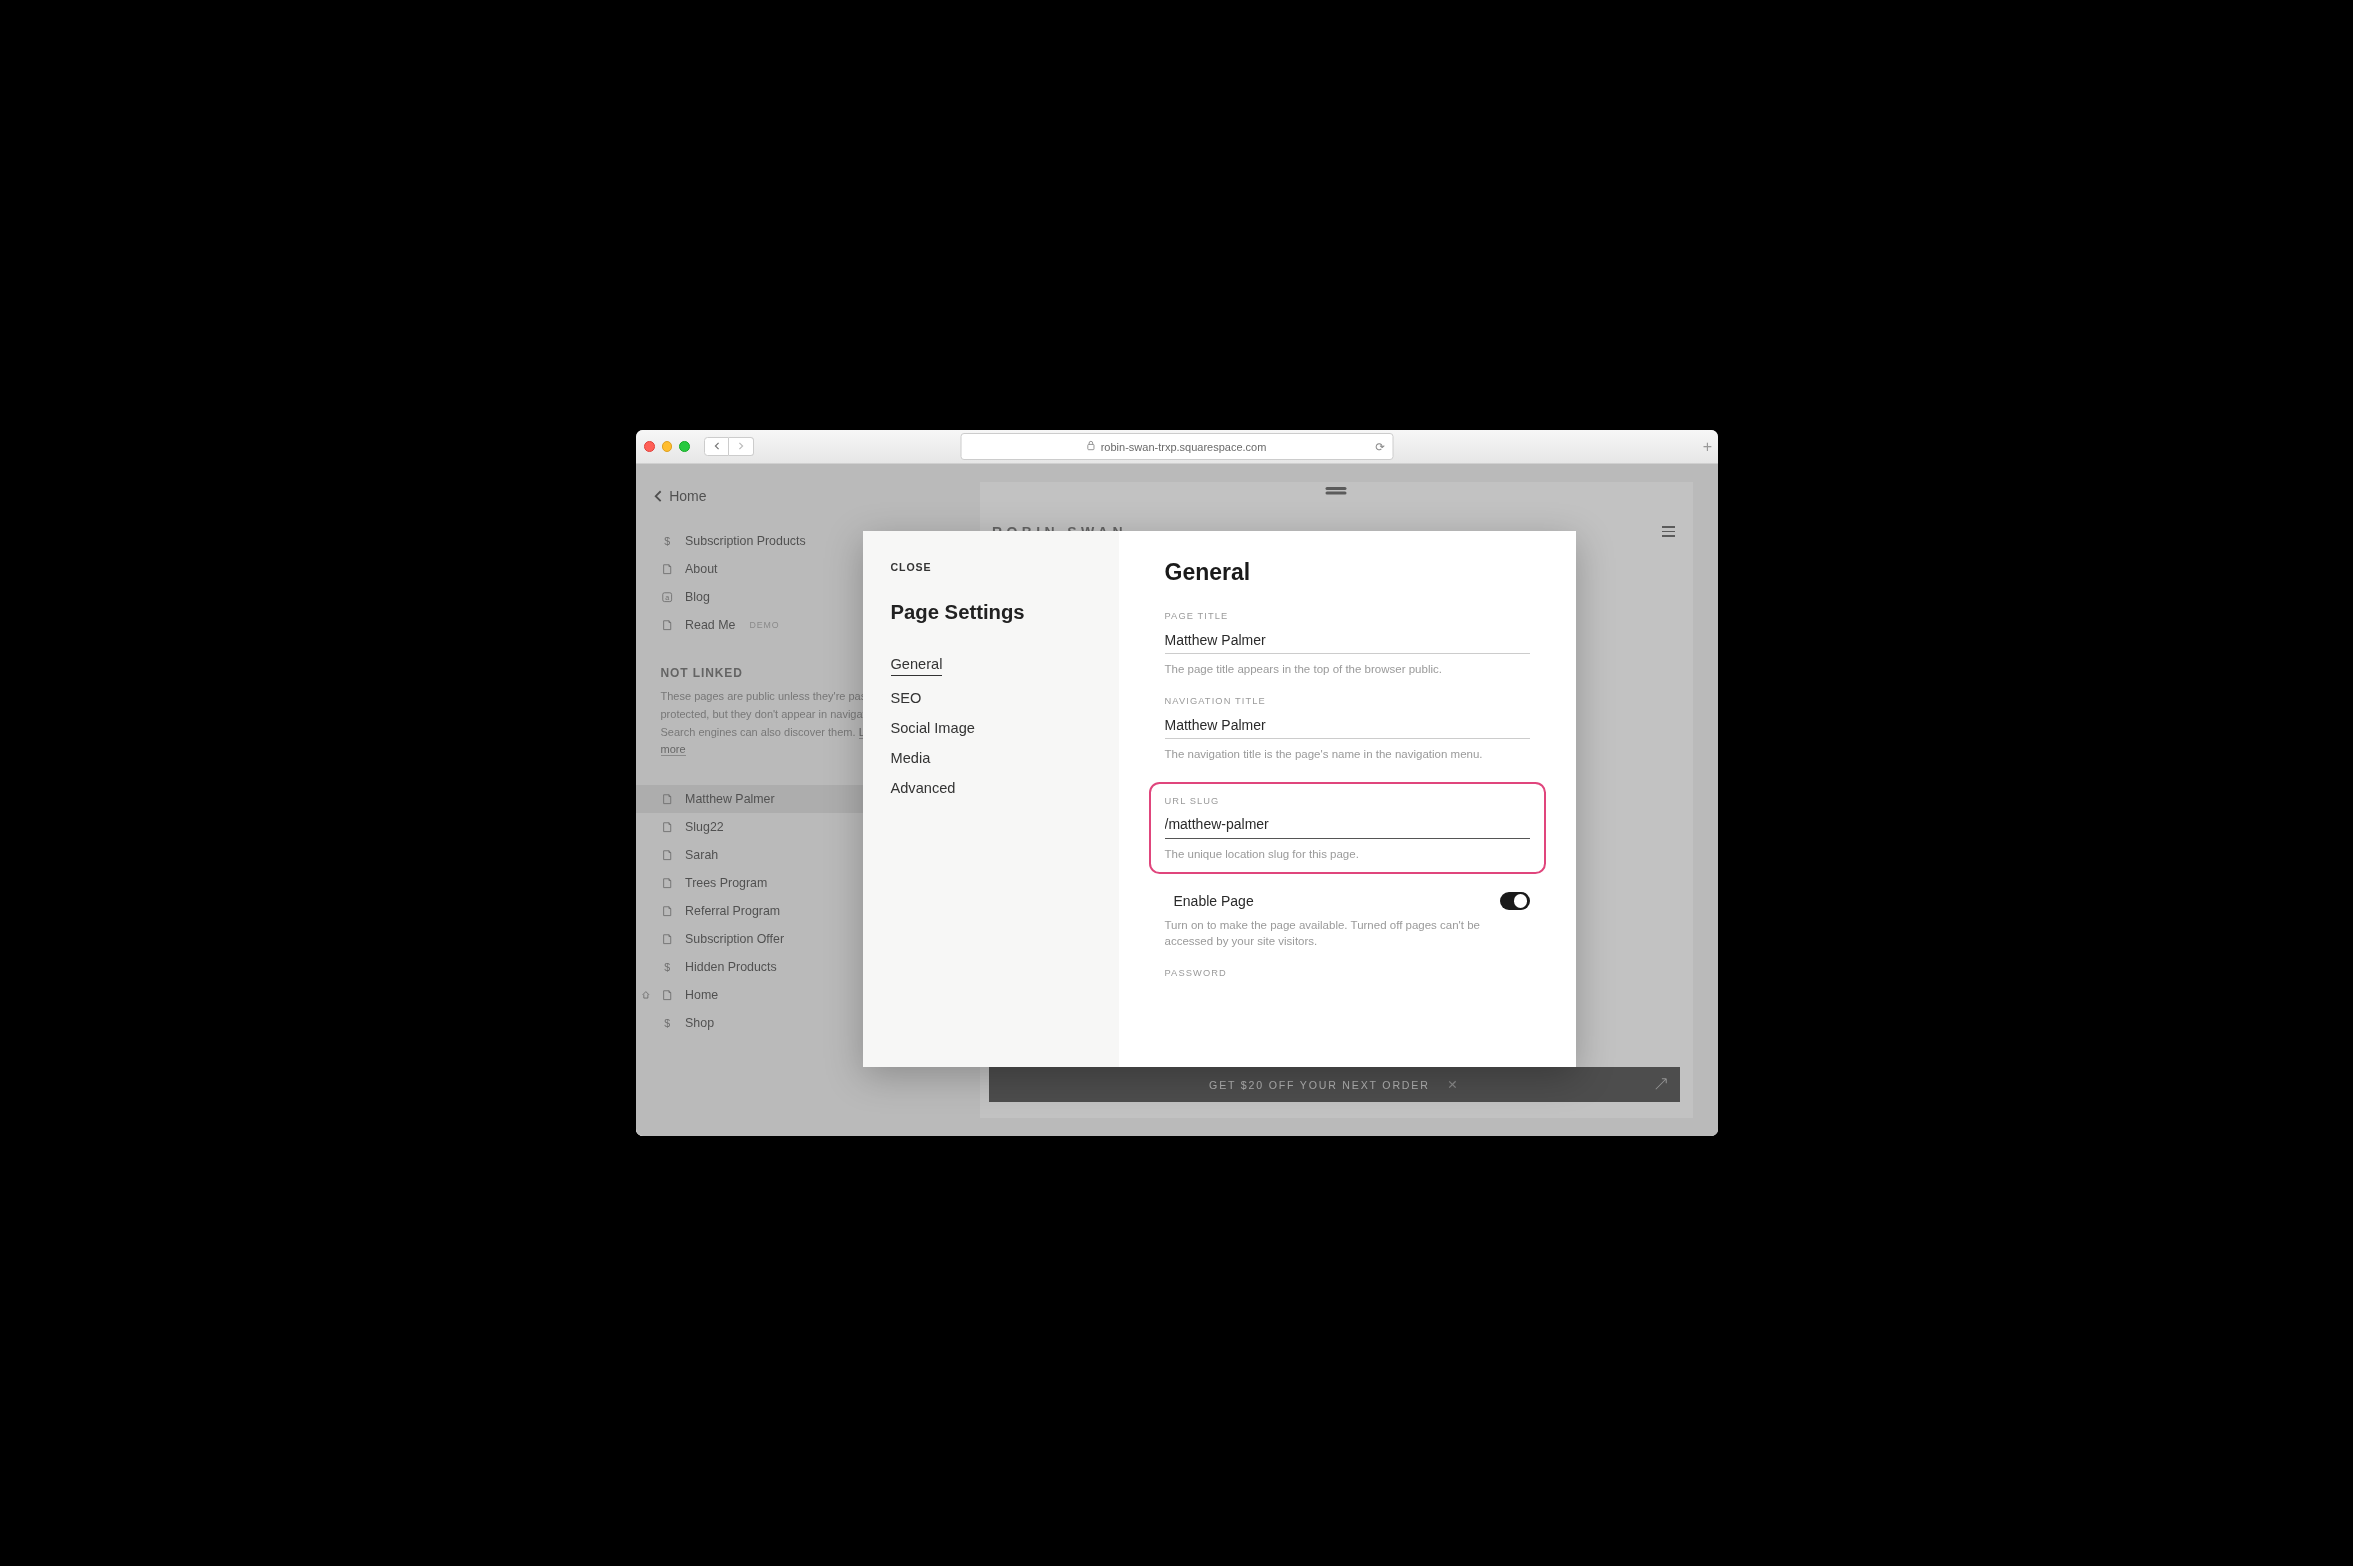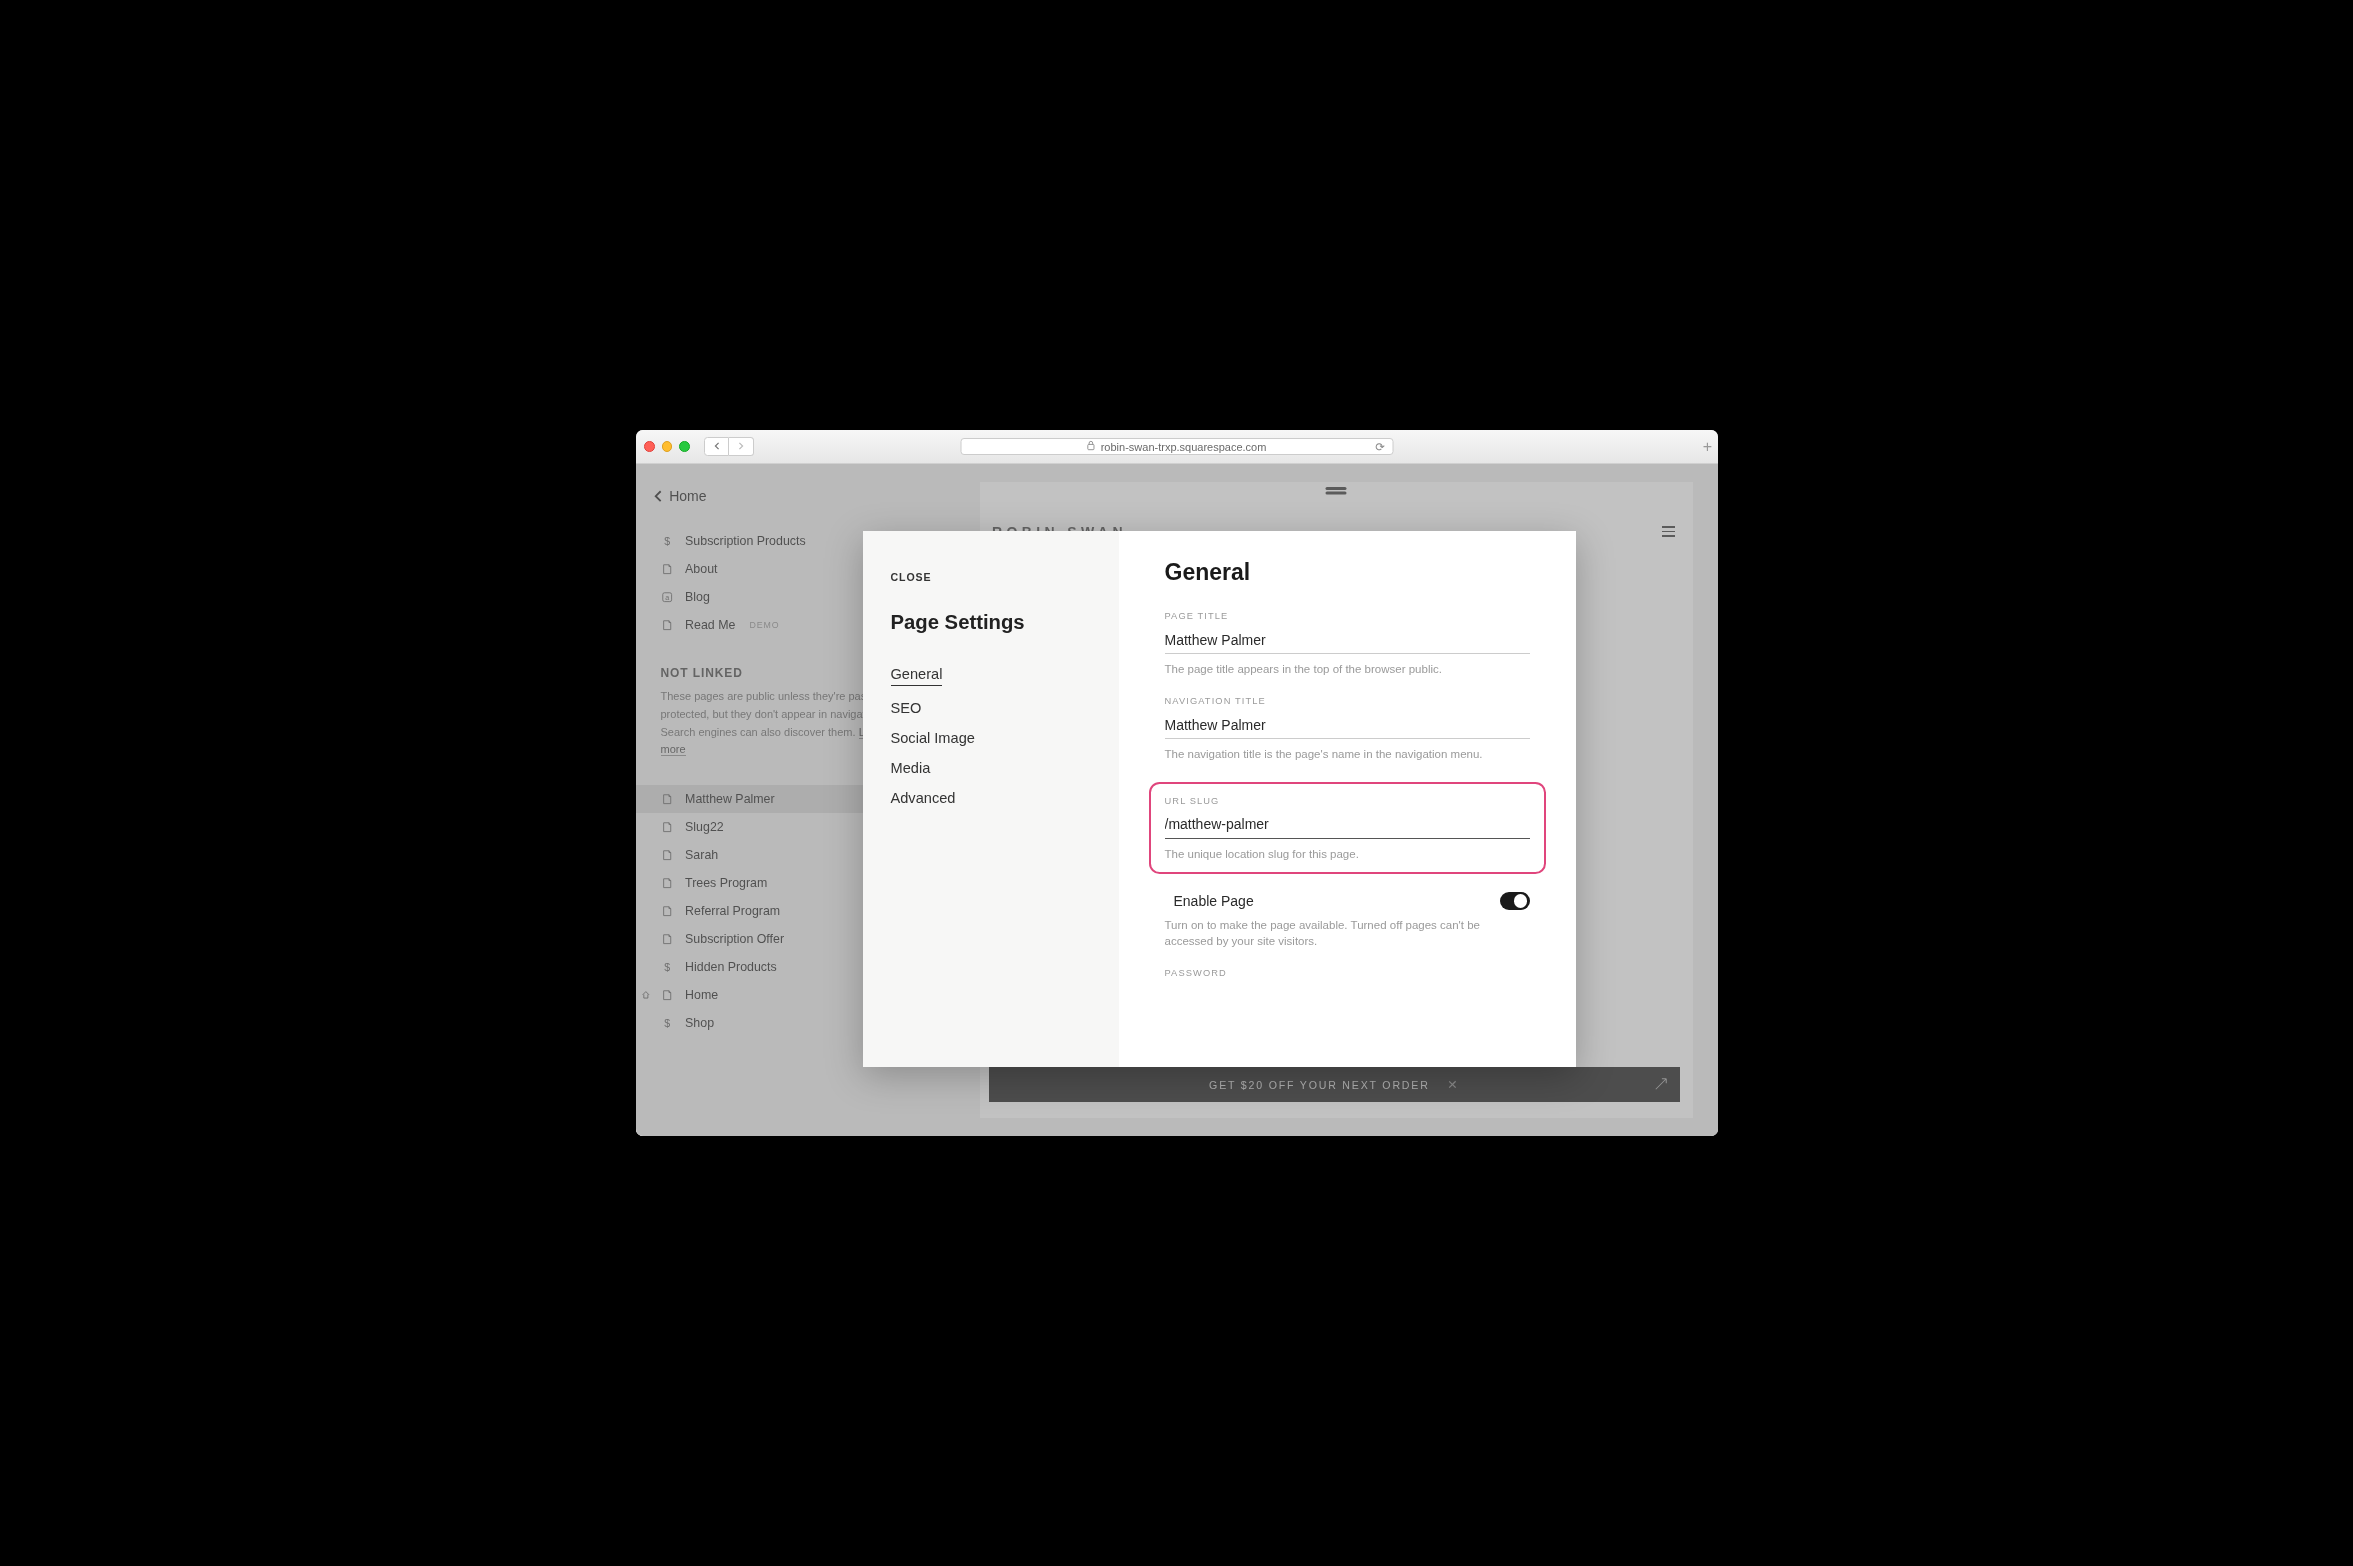--- a/index.html
+++ b/index.html
@@ -39,21 +39,21 @@
   .dot.green { background: #27c93f; border:0.9px solid #1aab29; }
   .navbtns { display: flex; gap: 0; margin-left: 3.5px;}
   .navbtn {
     width: 25px; height: 19.4px; background:#fff; border:0.9px solid #ccc;
     display:flex;align-items:center;justify-content:center; color:#777; font-size:10.6px;
   }
   .navbtn:first-child{border-radius:3.5px 0 0 3.5px;}
   .navbtn:last-child{border-radius:0 3.5px 3.5px 0; border-left:none;}
   .urlbar-wrap { position:absolute; left:50%; transform:translateX(-50%); }
   .urlbar {
-    width: 433px; height: 17px; background:#fff; border:0.9px solid #ccc; border-radius:3.5px;
+    width: 433px; height: 27px; background:#fff; border:0.9px solid #ccc; border-radius:3.5px;
     display:flex; align-items:center; justify-content:center; gap:5.3px;
     font-size:11px; color:#6a6a6a; position:relative;
   }
   .urlbar .reload { position:absolute; right:7px; color:#888; font-size:11.5px;}
   .newtab { position:absolute; right:5.3px; color:#999; font-size:16px; font-weight:300;}
   
   .app-body { flex:1; position:relative; background:#f1f1f1; }
   .overlay-dim {
     position:absolute; inset:0; background:rgba(120,120,120,0.45); z-index:5;
   }
@@ -109,21 +109,21 @@
     font-size:10.6px; letter-spacing:1.8px; gap:17.7px;
   }
   .promo-bar .x { color:#999; font-size:12.4px;}
   
   
   .modal {
     position:absolute; z-index:20; top:67px; left:227px; width:713px; height:536px;
     background:#fff; display:flex; box-shadow:0 8.8px 35px rgba(0,0,0,0.25);
   }
   .modal-side {
-    width:256px; background:#f7f7f6; padding: 40px 28px;
+    width:256px; background:#f7f7f6; padding: 30px 28px;
   }
   .close-btn { font-size:10.6px; letter-spacing:0.9px; font-weight:600; color:#333; margin-bottom:28px; cursor:pointer;}
   .modal-title { font-size:20.3px; font-weight:600; color:#222; margin-bottom:32px;}
   .modal-tabs { display:flex; flex-direction:column; gap:14px; }
   .modal-tab { font-size:14.6px; color:#333; cursor:pointer; }
   .modal-tab.active { border-bottom:1.8px solid #333; padding-bottom:2.6px; width:fit-content; font-weight:500;}
   
   .modal-main {
     flex:1; padding: 28px 46px 0 46px; overflow:hidden;
   }

